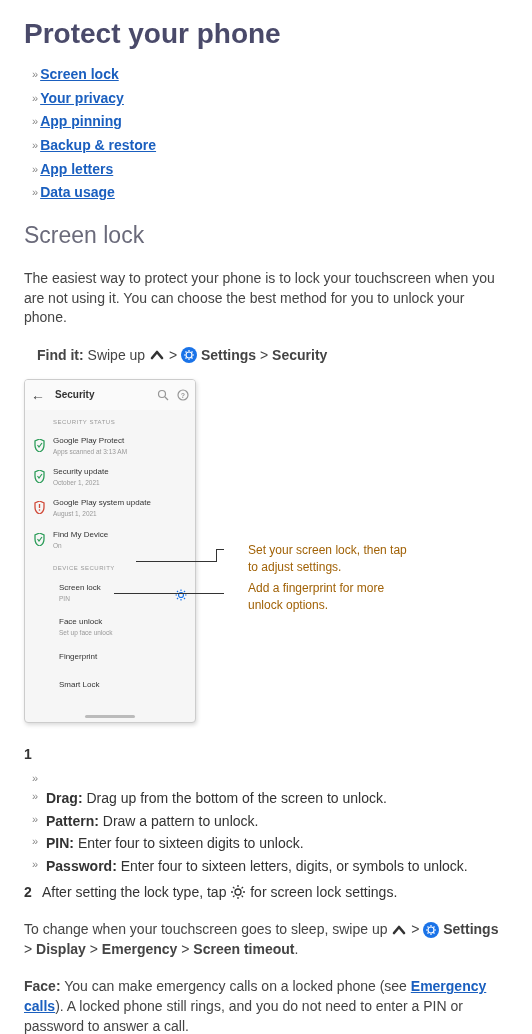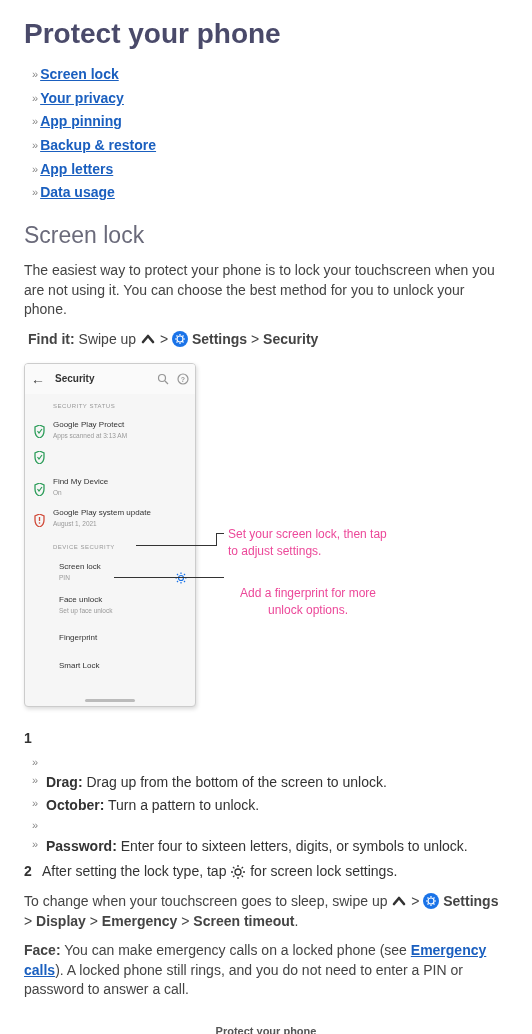--- a/index.html
+++ b/index.html
@@ -35,22 +35,22 @@
     color: #1a5fbf;
     text-decoration: underline;
     font-weight: 700;
   }
   h2 {
     color: #6a6a7a;
     font-size: 23px;
     font-weight: 400;
     margin: 6px 0 8px 0;
   }
-  p { margin: 10px 0; color: #444; }
-  .path { margin: 10px 4px; }
+  p { margin: 18px 0; color: #444; }
+  .path { margin: 10px 13px; }
   .b { font-weight: 700; }
   .chev-up-icon {
     display: inline-flex;
     vertical-align: middle;
     width: 16px; height: 16px;
     position: relative;
     top: -1px;
   }
   .gear-blue-icon {
     display: inline-flex;
@@ -101,21 +101,21 @@
   .ph-header .hicon { width:12px; height:12px; margin-left:8px; opacity:.6; display:inline-flex;}
   .ph-section-label {
     font-size: 6px;
     color: #999;
     letter-spacing: .5px;
     padding: 8px 0 4px 28px;
     text-transform: uppercase;
   }
   .ph-row {
     display: flex;
-    align-items: flex-end;
+    align-items: center;
     padding: 4px 8px 6px 6px;
     position: relative;
   }
   .ph-row.tight { padding-top:6px; padding-bottom:6px;}
   .ph-icon {
     width: 16px; height: 16px;
     flex: 0 0 16px;
     margin-right: 6px;
     display: flex; align-items:center; justify-content:center;
     font-size: 10px;
@@ -135,22 +135,23 @@
     bottom: 4px; left: 50%;
     transform: translateX(-50%);
     width: 50px; height: 3px;
     background: #bbb;
     border-radius: 2px;
   }
   
   .callout {
     position: absolute;
     font-size: 12px;
-    color: #ec4899;
+    color: #a16207;
     width: 160px;
+    margin-left: 20px;
   }
   .callout-line {
     position: absolute;
     background: #333;
   }
   
   .step { display:flex; margin: 6px 0;}
   .step .num { font-weight:700; width: 18px; flex:0 0 18px;}
   .bullet { display:flex; margin: 3px 0 3px 8px;}
   .bullet .chev { color:#888; font-size:11px; width:14px; flex:0 0 14px; letter-spacing:-2px;}
@@ -253,44 +254,48 @@
           <div class="ph-sub">Apps scanned at 3:13 AM</div>
         </div>
     </div>
     <div class="ph-row">
       <span class="ph-icon">
           <svg class="shield" viewBox="0 0 11 13">
             <path d="M5.5 0 L10 2 V6 C10 9 8 12 5.5 13 C3 12 1 9 1 6 V2 Z" fill="none" stroke="#2d9d5a" stroke-width="1.3"></path>
             <path d="M3.5 6 L5 8 L8 4" fill="none" stroke="#2d9d5a" stroke-width="1.2"></path>
           </svg>
         </span>
-    </div>
-    <div class="ph-row">
-      <span class="ph-icon">
-          <svg class="shield" viewBox="0 0 11 13">
-            <path d="M5.5 0 L10 2 V6 C10 9 8 12 5.5 13 C3 12 1 9 1 6 V2 Z" fill="none" stroke="#2d9d5a" stroke-width="1.3"></path>
-            <path d="M3.5 6 L5 8 L8 4" fill="none" stroke="#2d9d5a" stroke-width="1.2"></path>
-          </svg>
-        </span>
-      <div class="ph-text">
-          <div class="ph-title">Find My Device</div>
-          <div class="ph-sub">On</div>
+      <div class="ph-text">
+          <div class="ph-title">Security update</div>
+          <div class="ph-sub">October 1, 2021</div>
         </div>
     </div>
     <div class="ph-row">
       <span class="ph-icon">
           <svg class="shield" viewBox="0 0 11 13">
             <path d="M5.5 0 L10 2 V6 C10 9 8 12 5.5 13 C3 12 1 9 1 6 V2 Z" fill="none" stroke="#d14b3a" stroke-width="1.3"></path>
             <line x1="5.5" y1="3" x2="5.5" y2="7" stroke="#d14b3a" stroke-width="1.3"></line>
             <circle cx="5.5" cy="9" r=".8" fill="#d14b3a"></circle>
           </svg>
         </span>
       <div class="ph-text">
           <div class="ph-title">Google Play system update</div>
           <div class="ph-sub">August 1, 2021</div>
+        </div>
+    </div>
+    <div class="ph-row">
+      <span class="ph-icon">
+          <svg class="shield" viewBox="0 0 11 13">
+            <path d="M5.5 0 L10 2 V6 C10 9 8 12 5.5 13 C3 12 1 9 1 6 V2 Z" fill="none" stroke="#2d9d5a" stroke-width="1.3"></path>
+            <path d="M3.5 6 L5 8 L8 4" fill="none" stroke="#2d9d5a" stroke-width="1.2"></path>
+          </svg>
+        </span>
+      <div class="ph-text">
+          <div class="ph-title">Find My Device</div>
+          <div class="ph-sub">On</div>
         </div>
     </div>
     <div class="ph-section-label">DEVICE SECURITY</div>
     <div class="ph-row tight">
       <span class="ph-icon none"></span>
       <div class="ph-text">
           <div class="ph-title">Screen lock</div>
           <div class="ph-sub">PIN</div>
         </div>
       <span class="ph-gear-end"><svg viewBox="0 0 12 12">
@@ -329,40 +334,41 @@
 
     <div class="ph-bottom-bar"></div>
   </div>
 
   <div class="callout-line" style="left:112px; top:182px; width:80px; height:1px;"></div>
   <div class="callout-line" style="left:192px; top:170px; width:1px; height:13px;"></div>
   <div class="callout-line" style="left:192px; top:170px; width:8px; height:1px;"></div>
   <div class="callout" style="left:204px; top:163px;">Set your screen lock, then tap to adjust settings.</div>
 
   <div class="callout-line" style="left:90px; top:214px; width:110px; height:1px;"></div>
-  <div class="callout" style="left:204px; top:222px;text-align:center;">Add a fingerprint for more unlock options.</div>
+  <div class="callout" style="left:204px; top:201px;">Add a fingerprint for more unlock options.</div>
 </div>
 
 <div class="step">
   <span class="num">1</span>
 </div>
 
 <div class="bullet">
     <span class="chev">»</span>
   </div>
 <div class="bullet">
     <span class="chev">»</span>
     <span><span class="b">Drag:</span><span> Drag up from the bottom of the screen to unlock.</span></span>
   </div>
 <div class="bullet">
     <span class="chev">»</span>
-    <span><span class="b">October:</span><span> Turn a pattern to unlock.</span></span>
+    <span><span class="b">Pattern:</span><span> Draw a pattern to unlock.</span></span>
   </div>
 <div class="bullet">
     <span class="chev">»</span>
+    <span><span class="b">PIN:</span><span> Enter four to sixteen digits to unlock.</span></span>
   </div>
 <div class="bullet">
     <span class="chev">»</span>
     <span><span class="b">Password:</span><span> Enter four to sixteen letters, digits, or symbols to unlock.</span></span>
   </div>
 
 <div class="step">
   <span class="num">2</span>
   <span><span>After setting the lock type, tap </span><span class="gear-line-icon">
         <svg viewBox="0 0 16 16">

